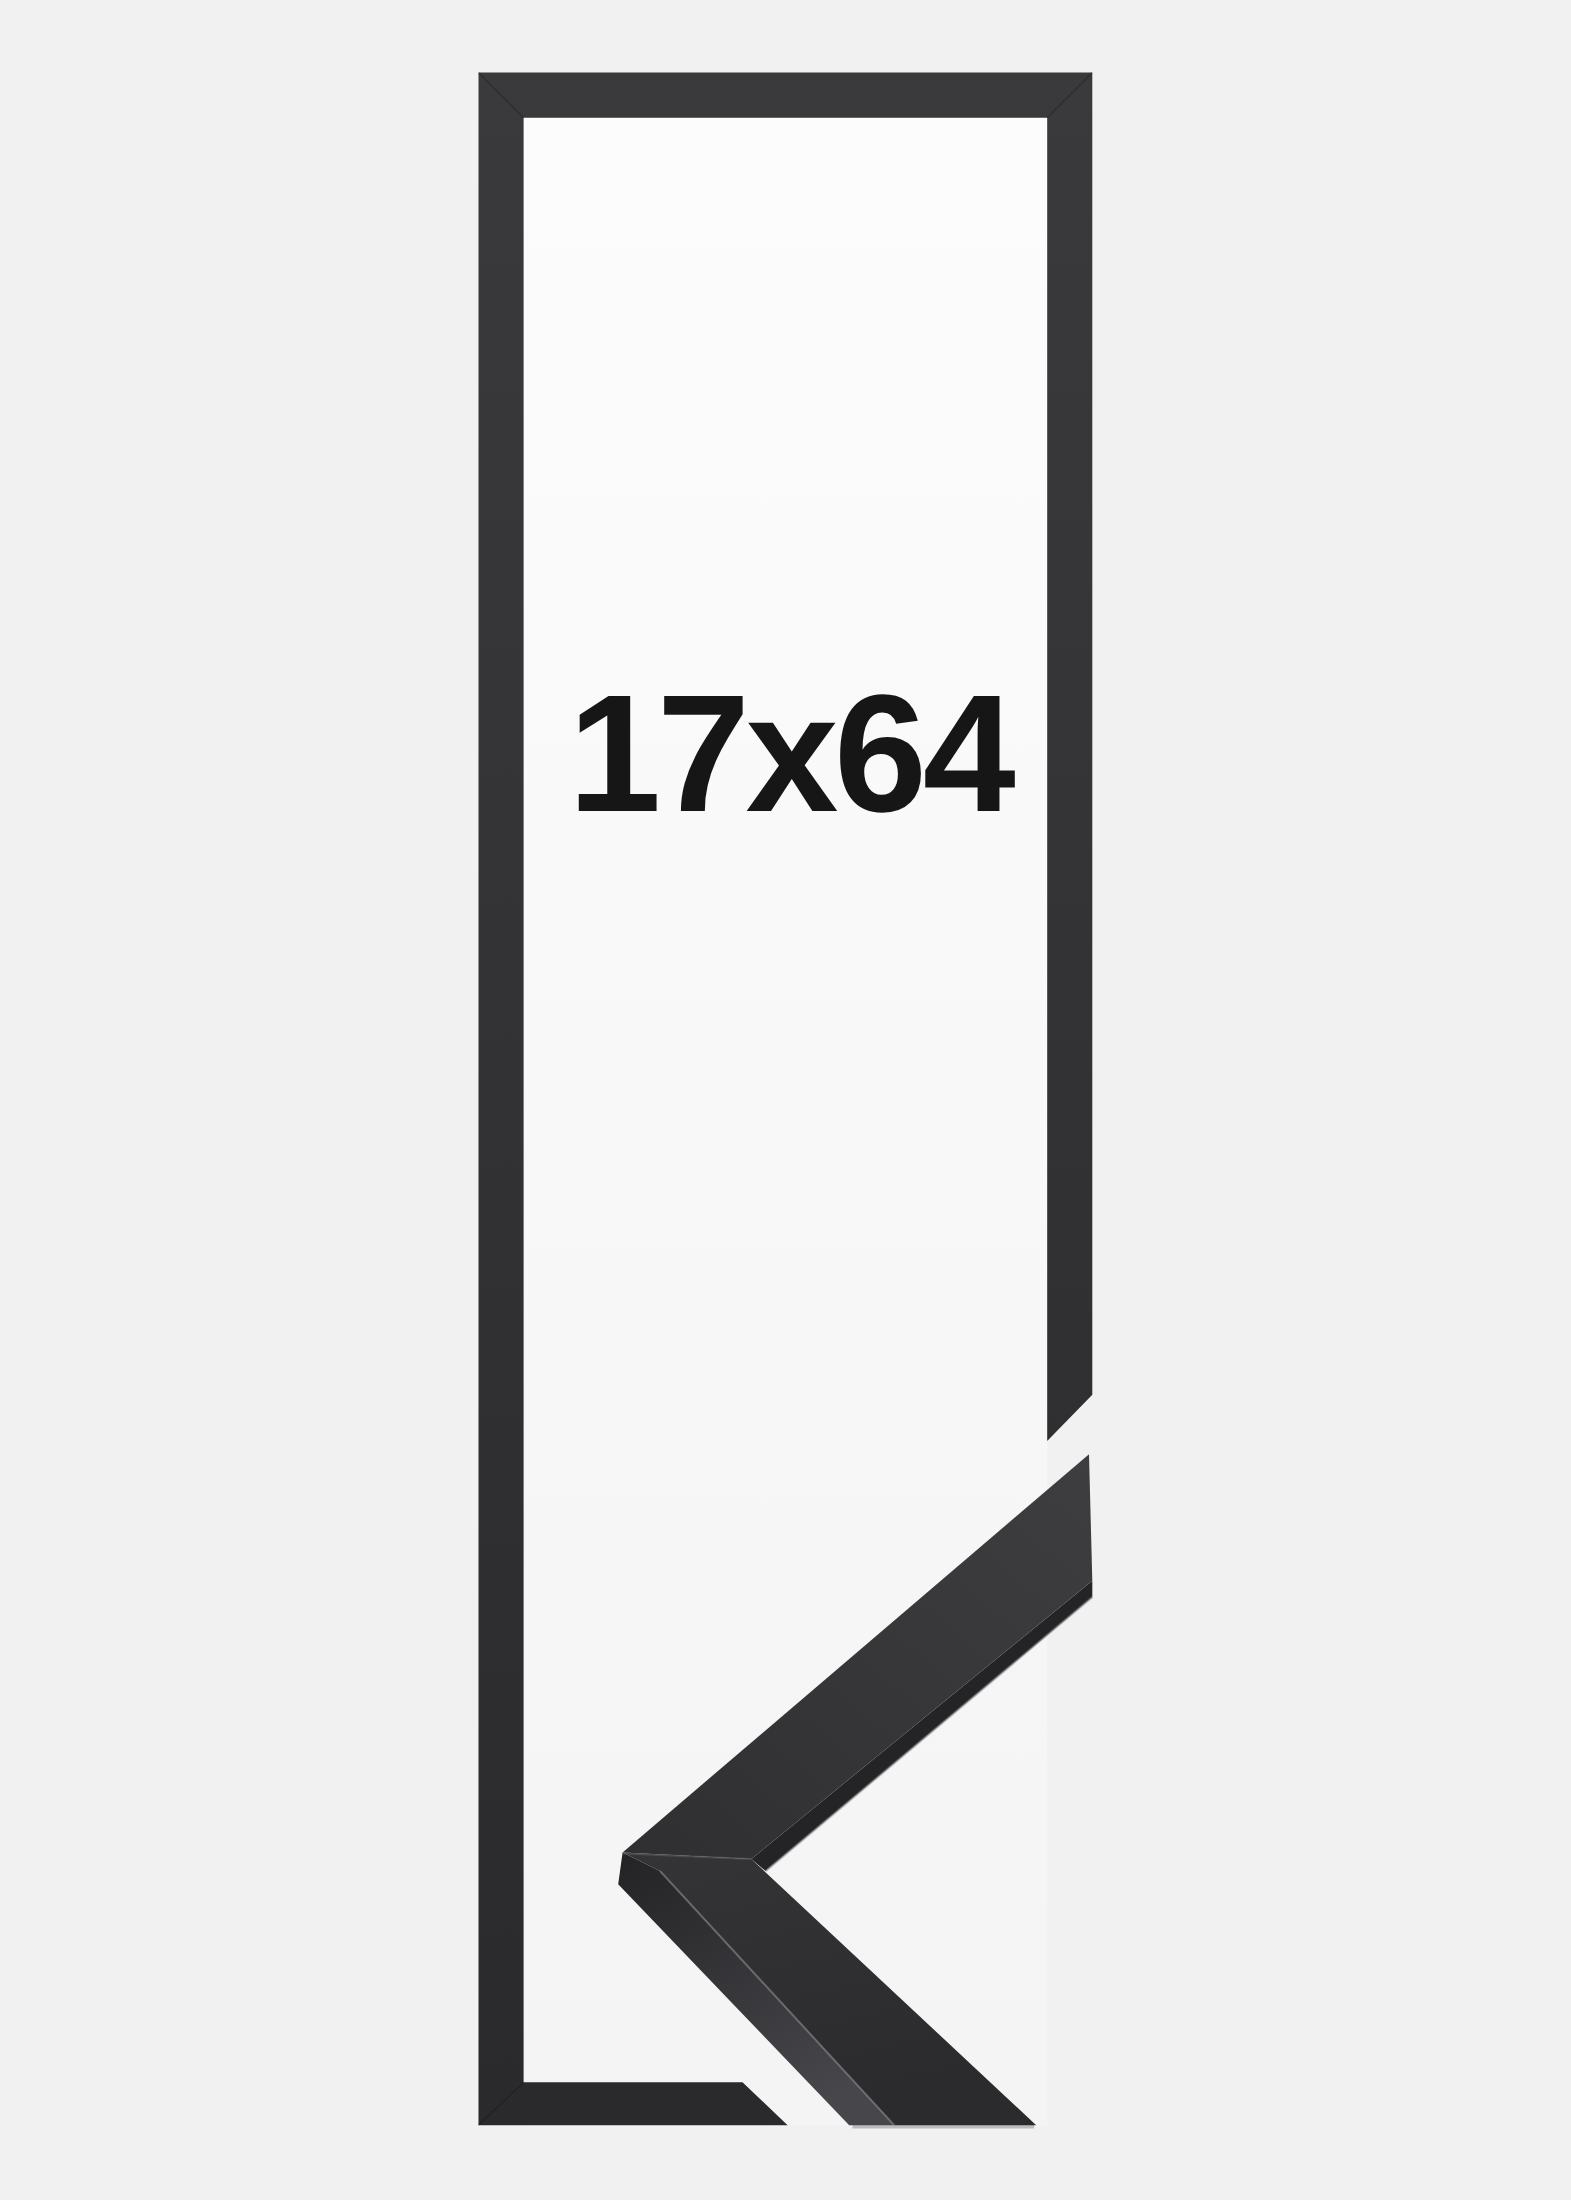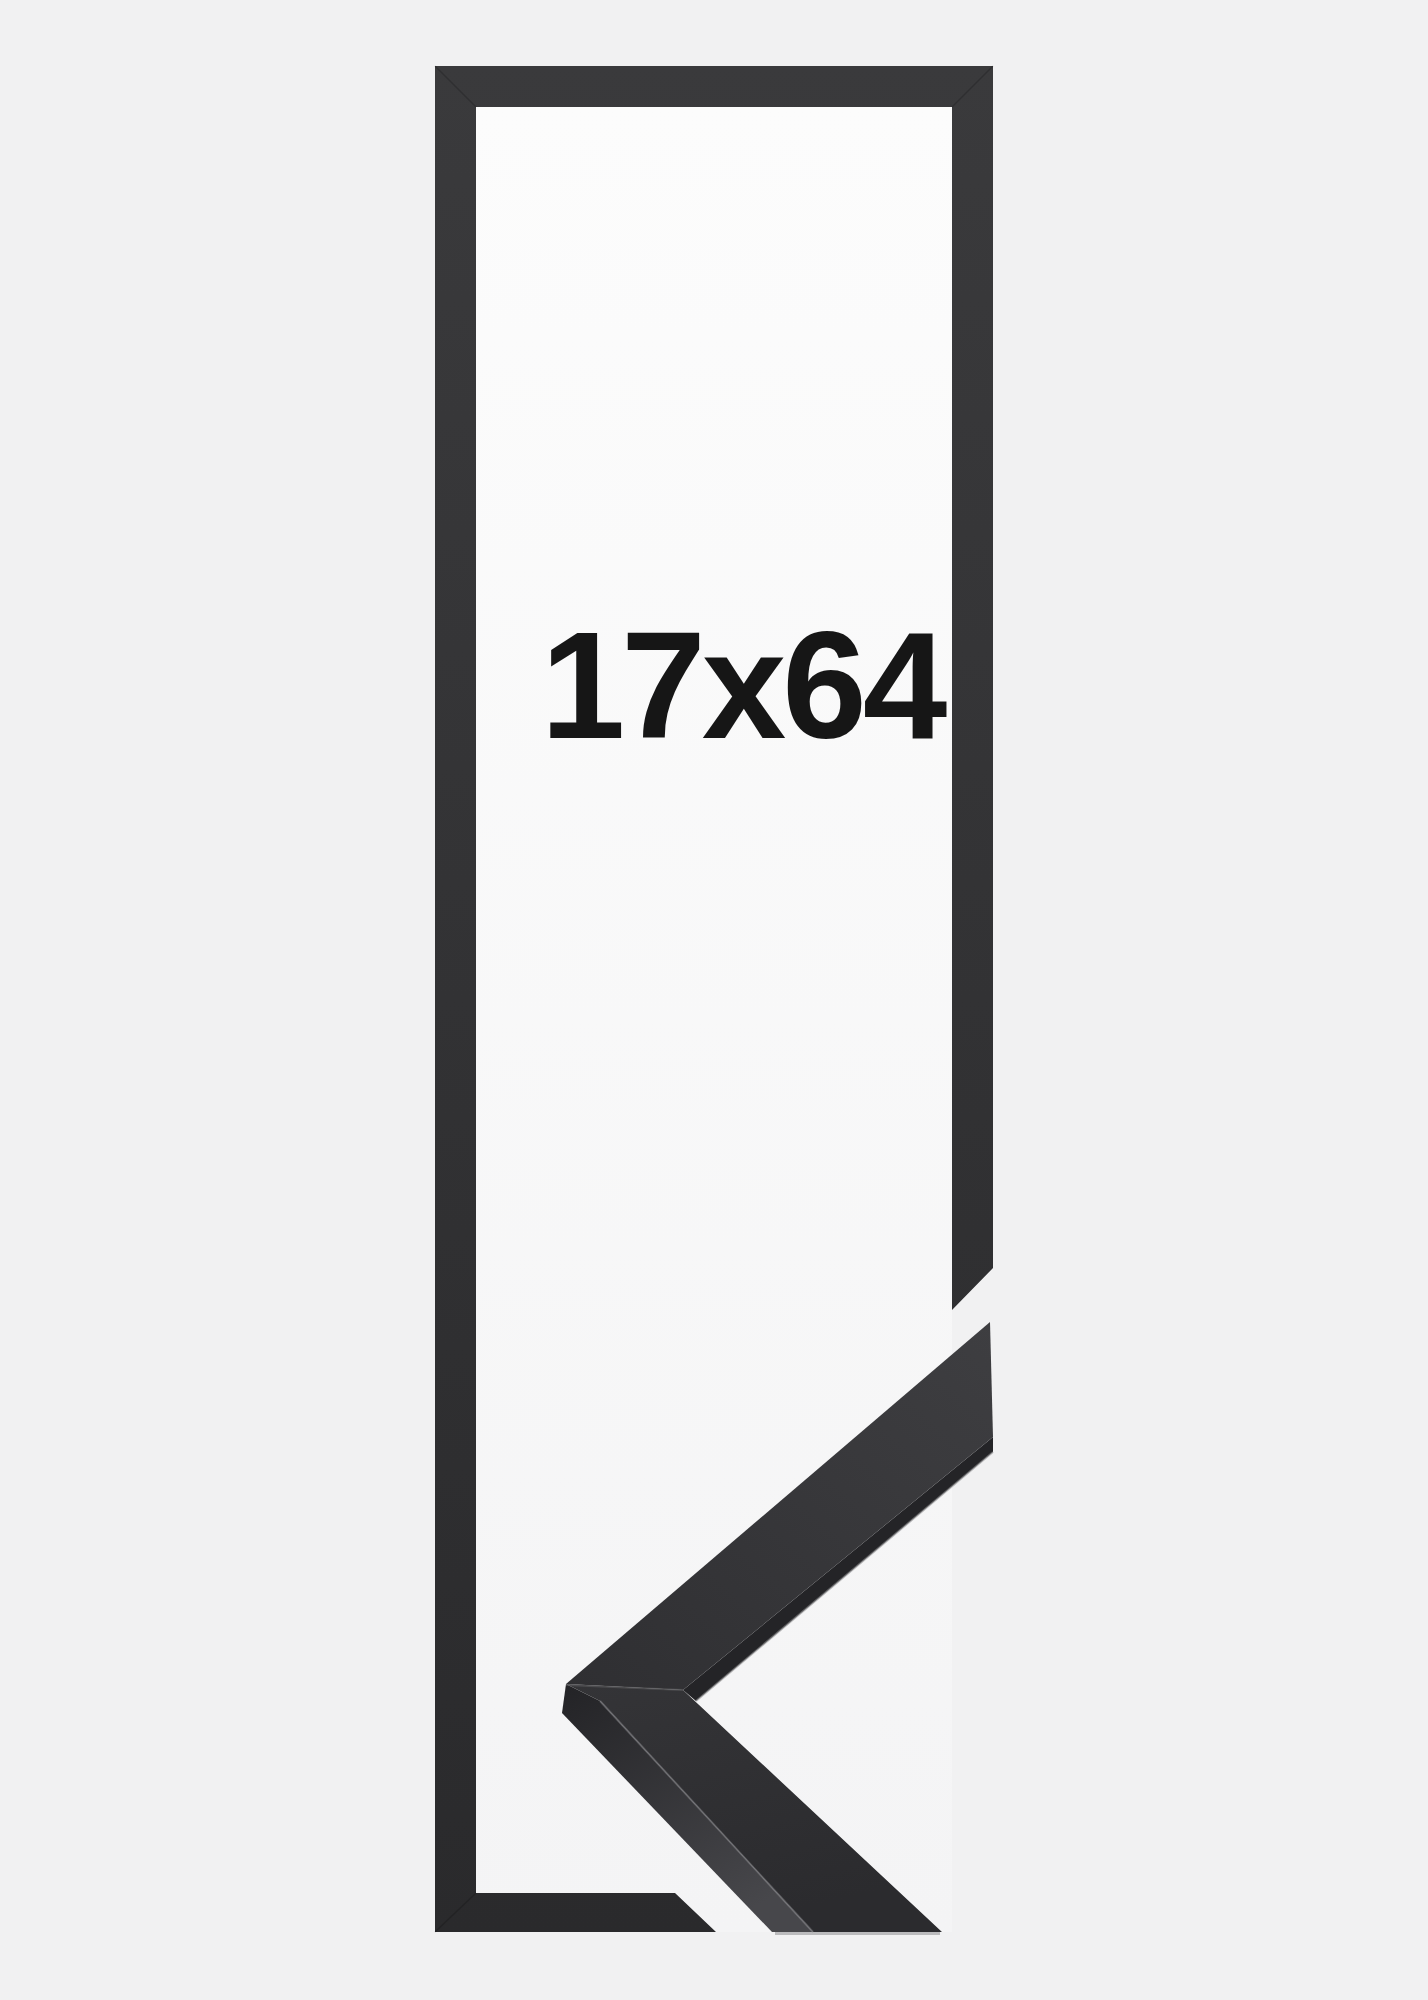--- a/index.html
+++ b/index.html
@@ -7,21 +7,21 @@
   .stage {
     position: relative;
     width: 1428px;
     height: 2000px;
     overflow: hidden;
     background: #f1f1f2;
   }
   .stage svg { position: absolute; inset: 0; display: block; }
   .size-label {
     position: absolute;
-    left: 504px;
+    left: 480px;
     top: 577px;
     width: 476px;
     height: 216px;
     display: flex;
     align-items: center;
     justify-content: center;
     font-size: 152px;
     font-weight: 700;
     letter-spacing: -4px;
     white-space: nowrap;

